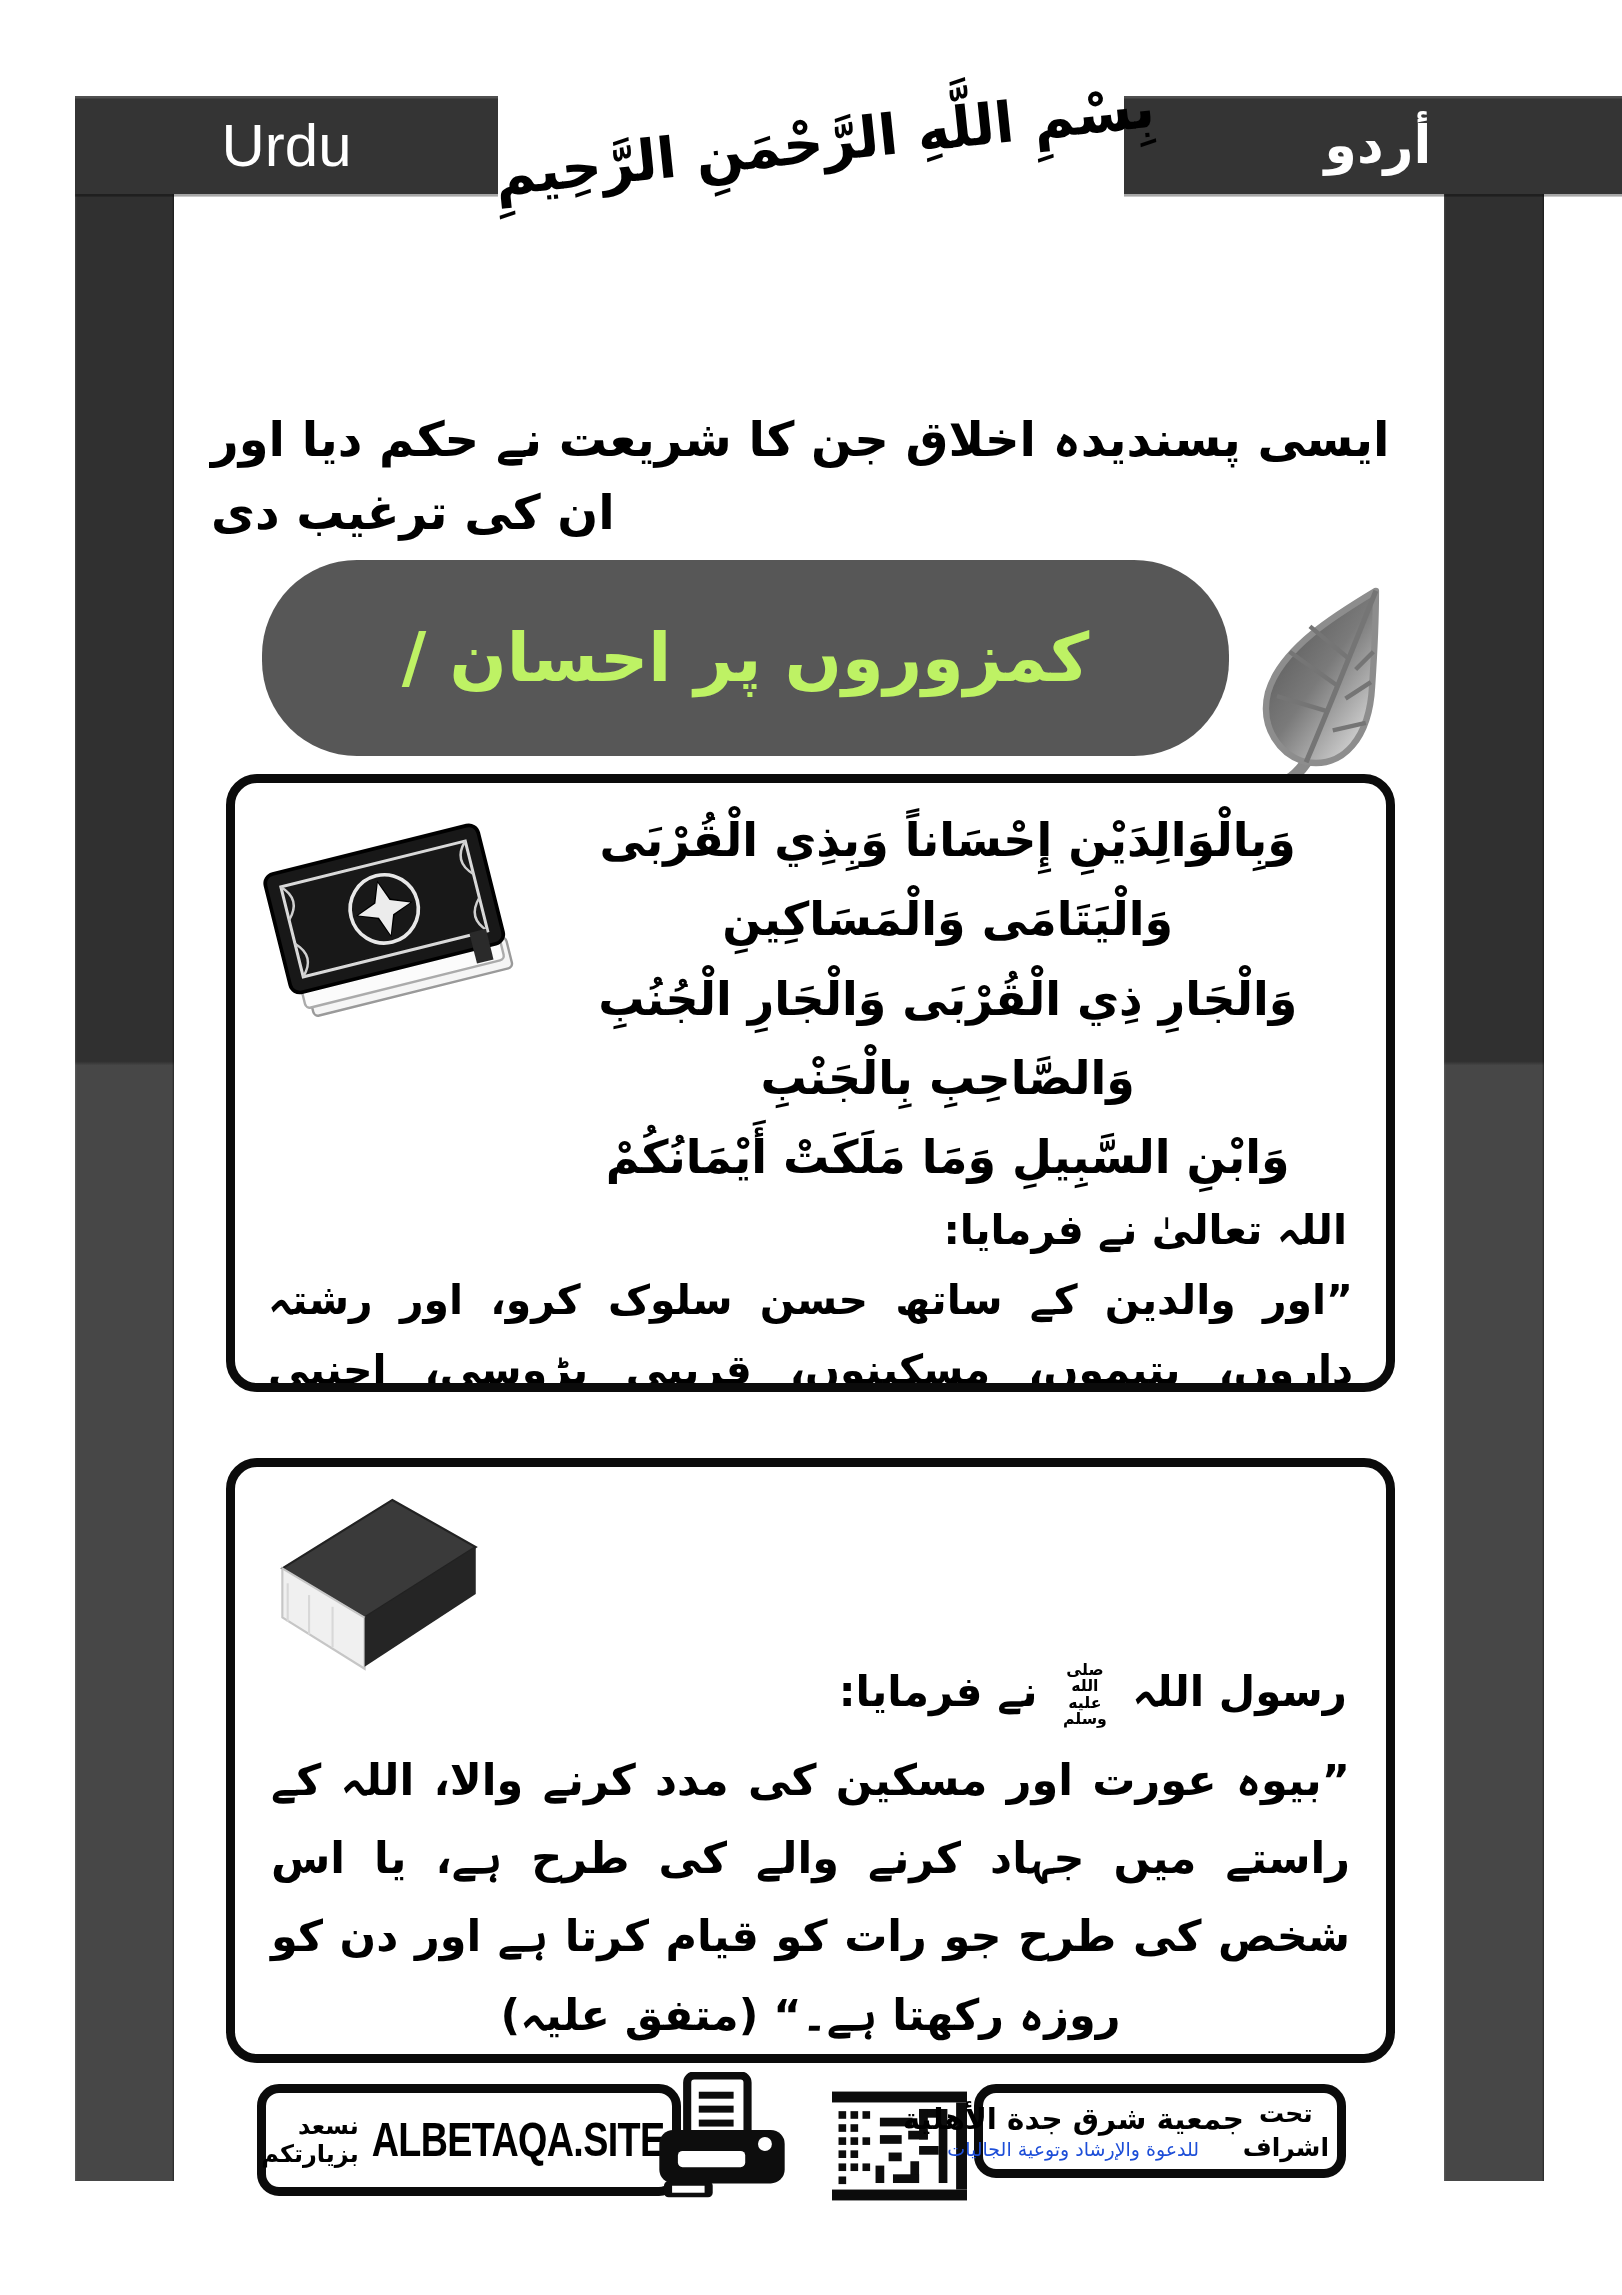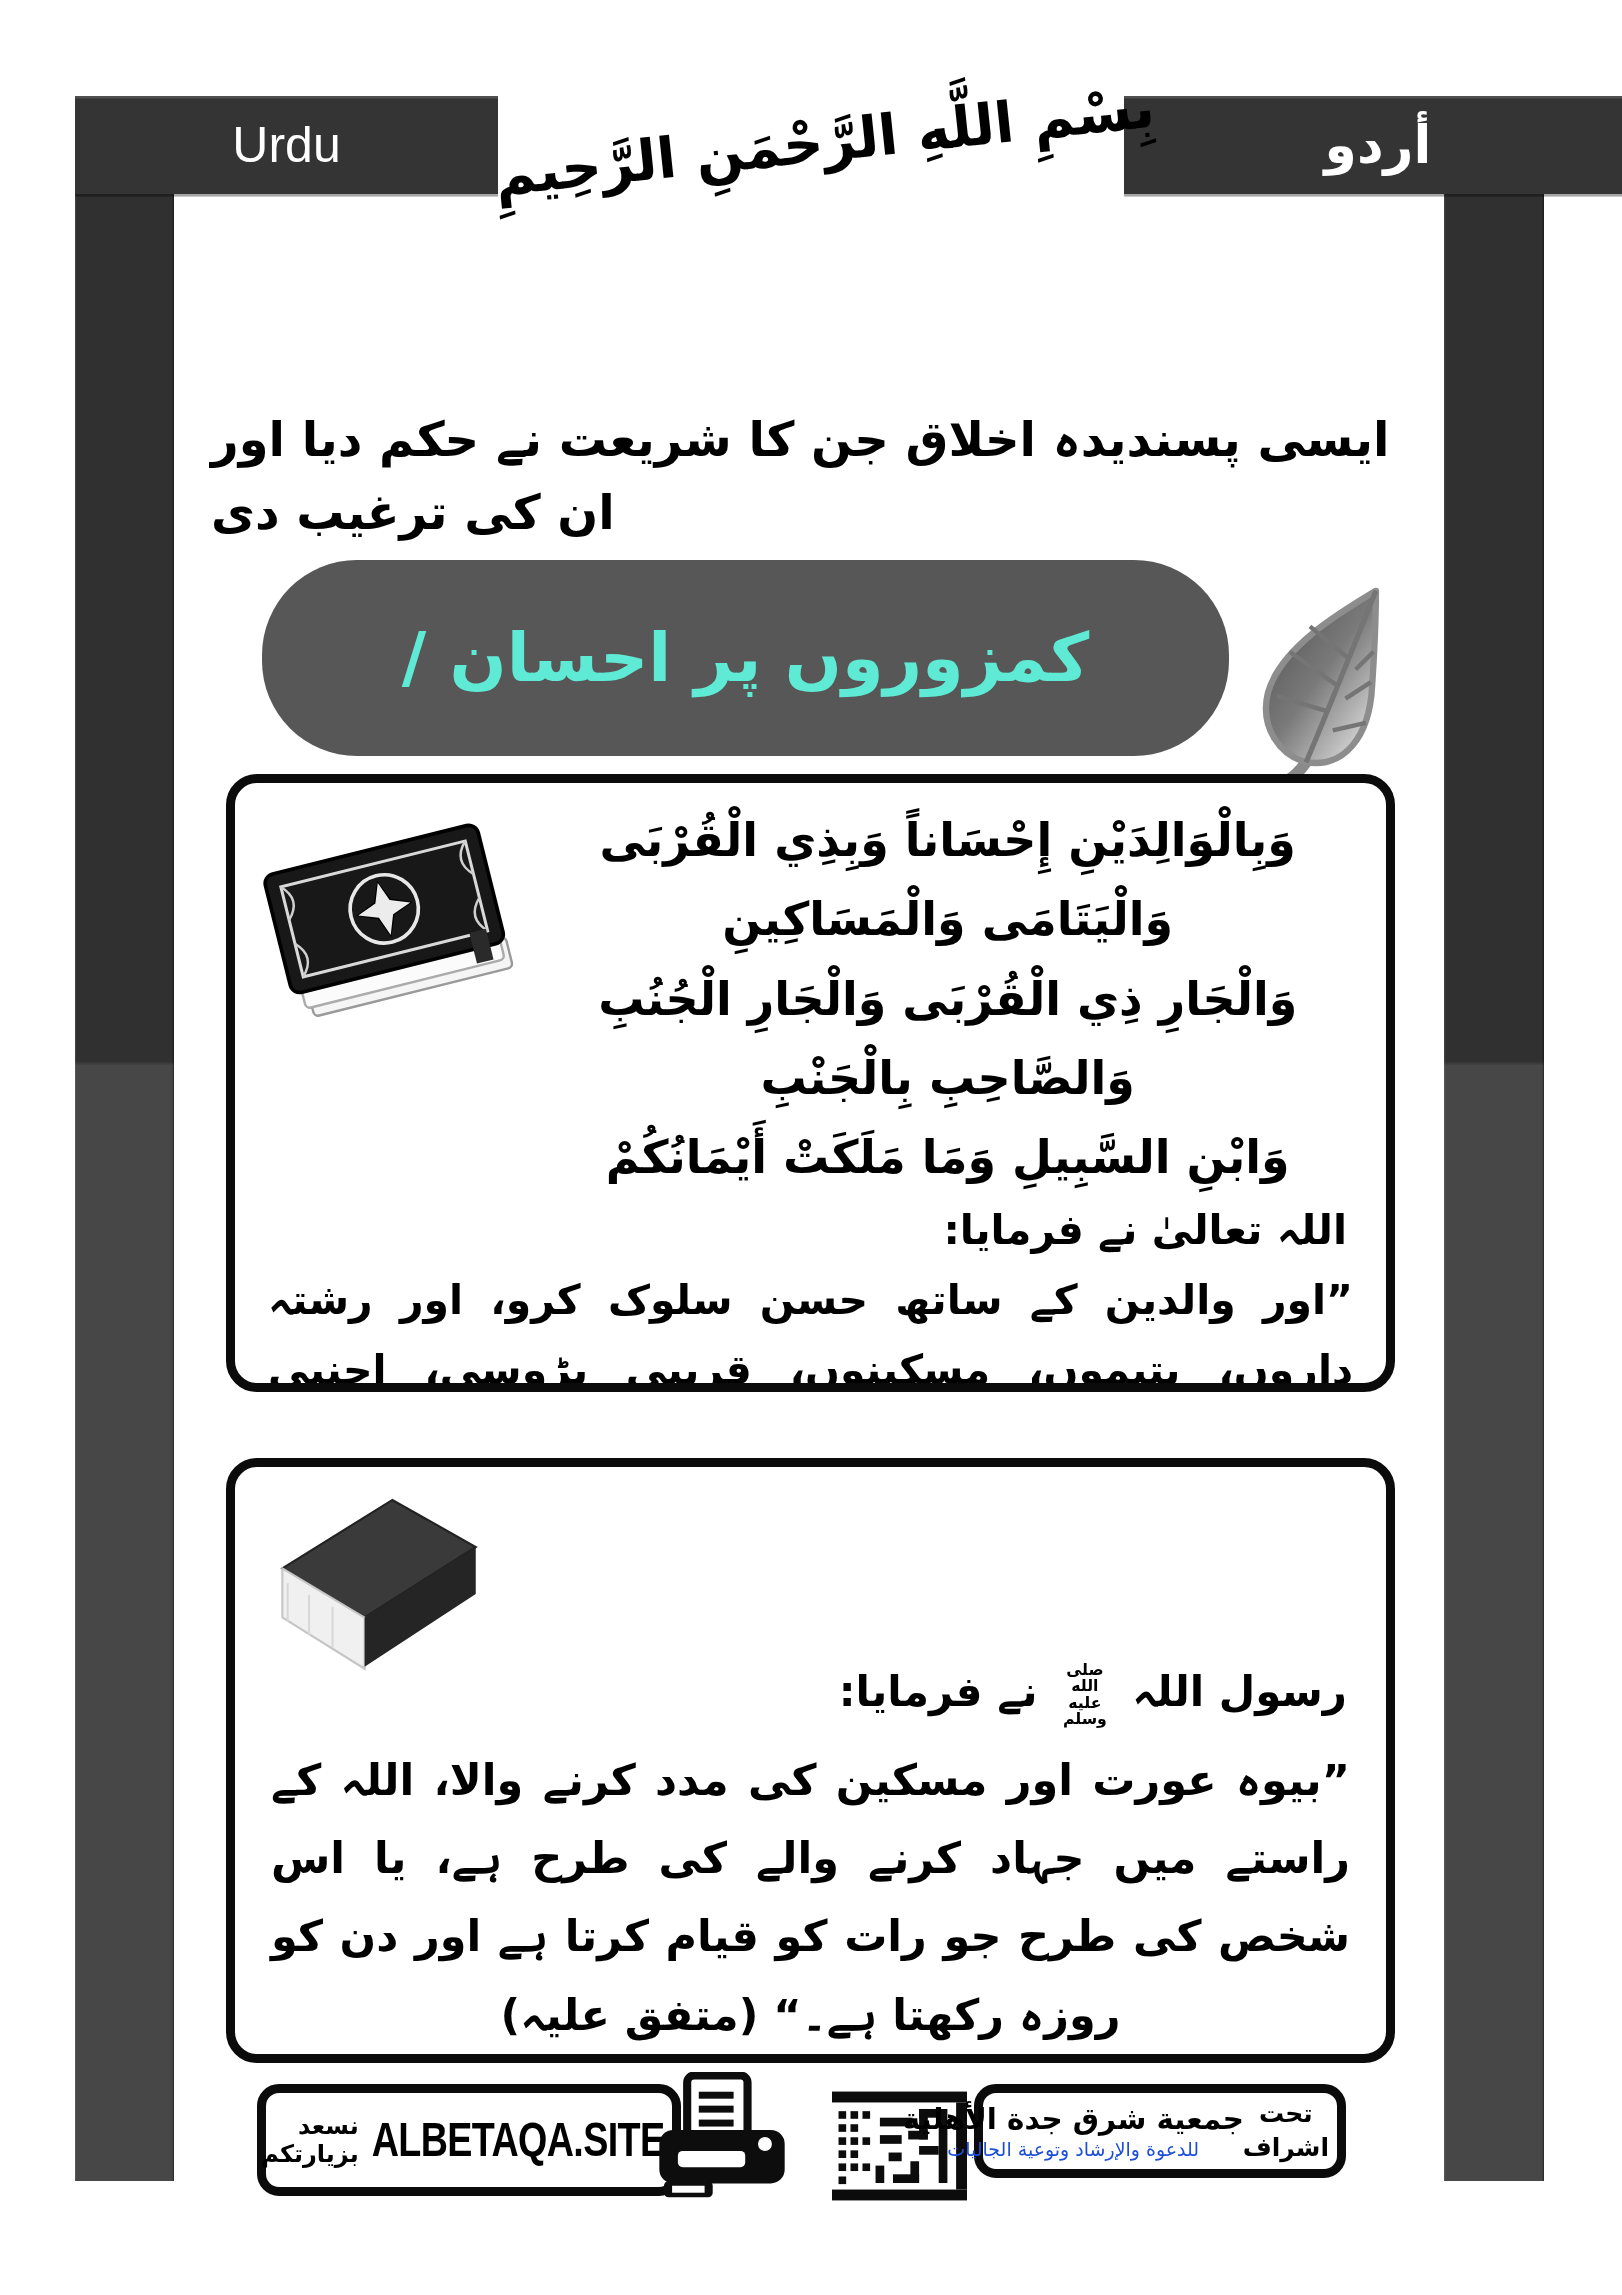--- a/index.html
+++ b/index.html
@@ -20,21 +20,21 @@
   .strip.left{left:75px;}
   .strip.right{left:1444px;width:100px;}
   .lang-tab{
     position:absolute;top:96px;height:98px;
     background:#343434;
     display:flex;align-items:center;justify-content:center;
     box-shadow:inset 0 2.6px 0 rgba(255,255,255,.14), 0 2.6px 0 rgba(0,0,0,.35);
   }
   .lang-tab.left{left:75px;width:423px;}
   .lang-tab.right{left:1124px;width:508px;}
-  .lang-tab .lbl{color:#fff;font-size:50px;font-family:"Liberation Sans",sans-serif;}
+  .lang-tab .lbl{color:#fff;font-size:60px;font-family:"Liberation Sans",sans-serif;}
   .lang-tab.right .lbl{font-family:"DejaVu Sans",sans-serif;font-weight:bold;font-size:52px;}
   
   .bismillah{
     position:absolute;left:432px;top:63px;width:785px;height:157px;
     display:flex;align-items:center;justify-content:center;
     font-size:56px;font-weight:bold;white-space:nowrap;
     transform:rotate(-6deg);
     direction:rtl;
   }
   .title{
@@ -46,21 +46,21 @@
     position:absolute;left:211px;top:403px;width:1196px;
     direction:rtl;text-align:left;
     font-size:48px;font-weight:bold;line-height:1.52;
   }
   
   .pill{
     position:absolute;left:262px;top:560px;width:967px;height:196px;
     background:#575757;border-radius:95px;
     display:flex;align-items:center;justify-content:center;
   }
-  .pill .pill-label{color:#5eead4;font-size:67px;font-weight:bold;direction:rtl;white-space:nowrap;}
+  .pill .pill-label{color:#bef264;font-size:67px;font-weight:bold;direction:rtl;white-space:nowrap;}
   .leaf{position:absolute;left:1249px;top:576px;width:165px;height:220px;}
   
   .cbox{
     position:absolute;left:226px;width:1169px;
     border:9.8px solid #0b0b0b;border-radius:31px;background:#fff;
     box-sizing:border-box;overflow:hidden;
   }
   .box-quran{top:774px;height:618px;}
   .box-hadith{top:1458px;height:605px;}
   .quran-book{position:absolute;left:11.8px;top:25px;width:291px;height:268px;}

